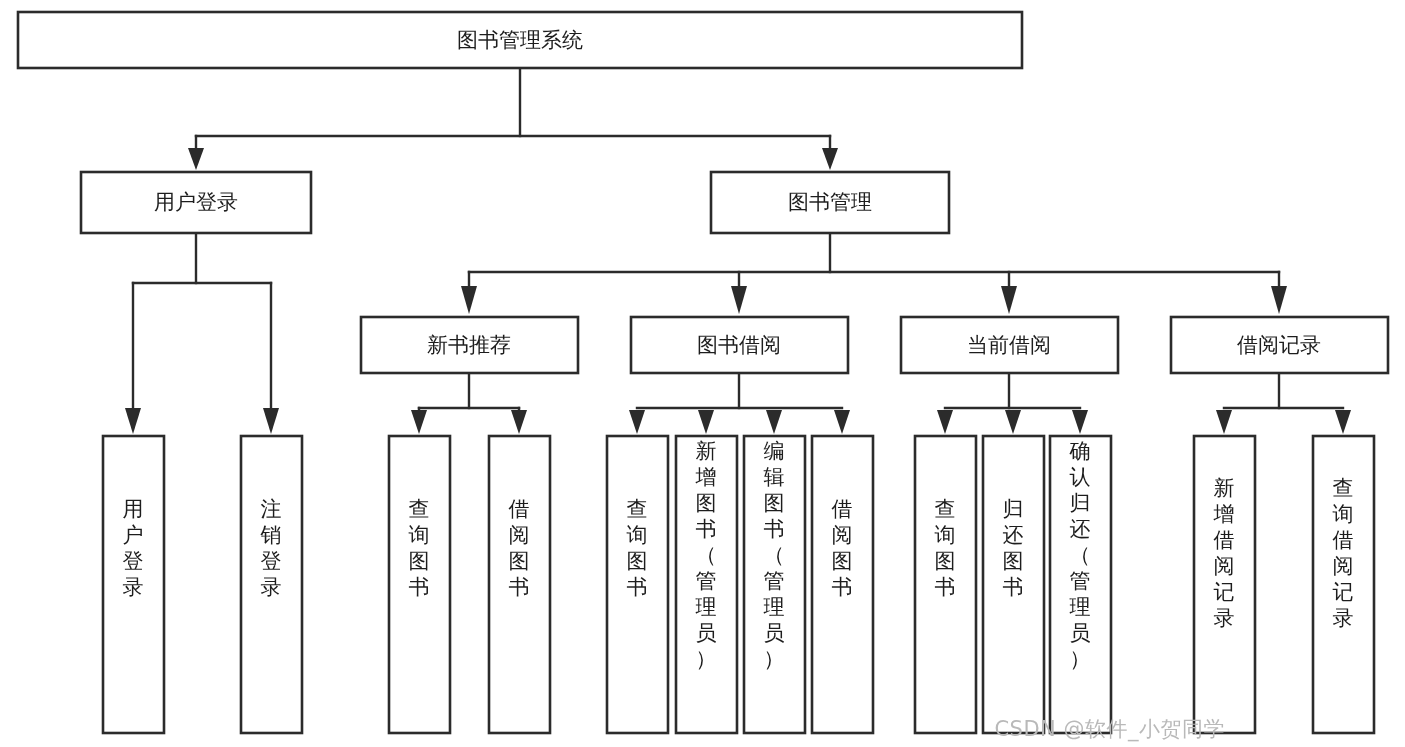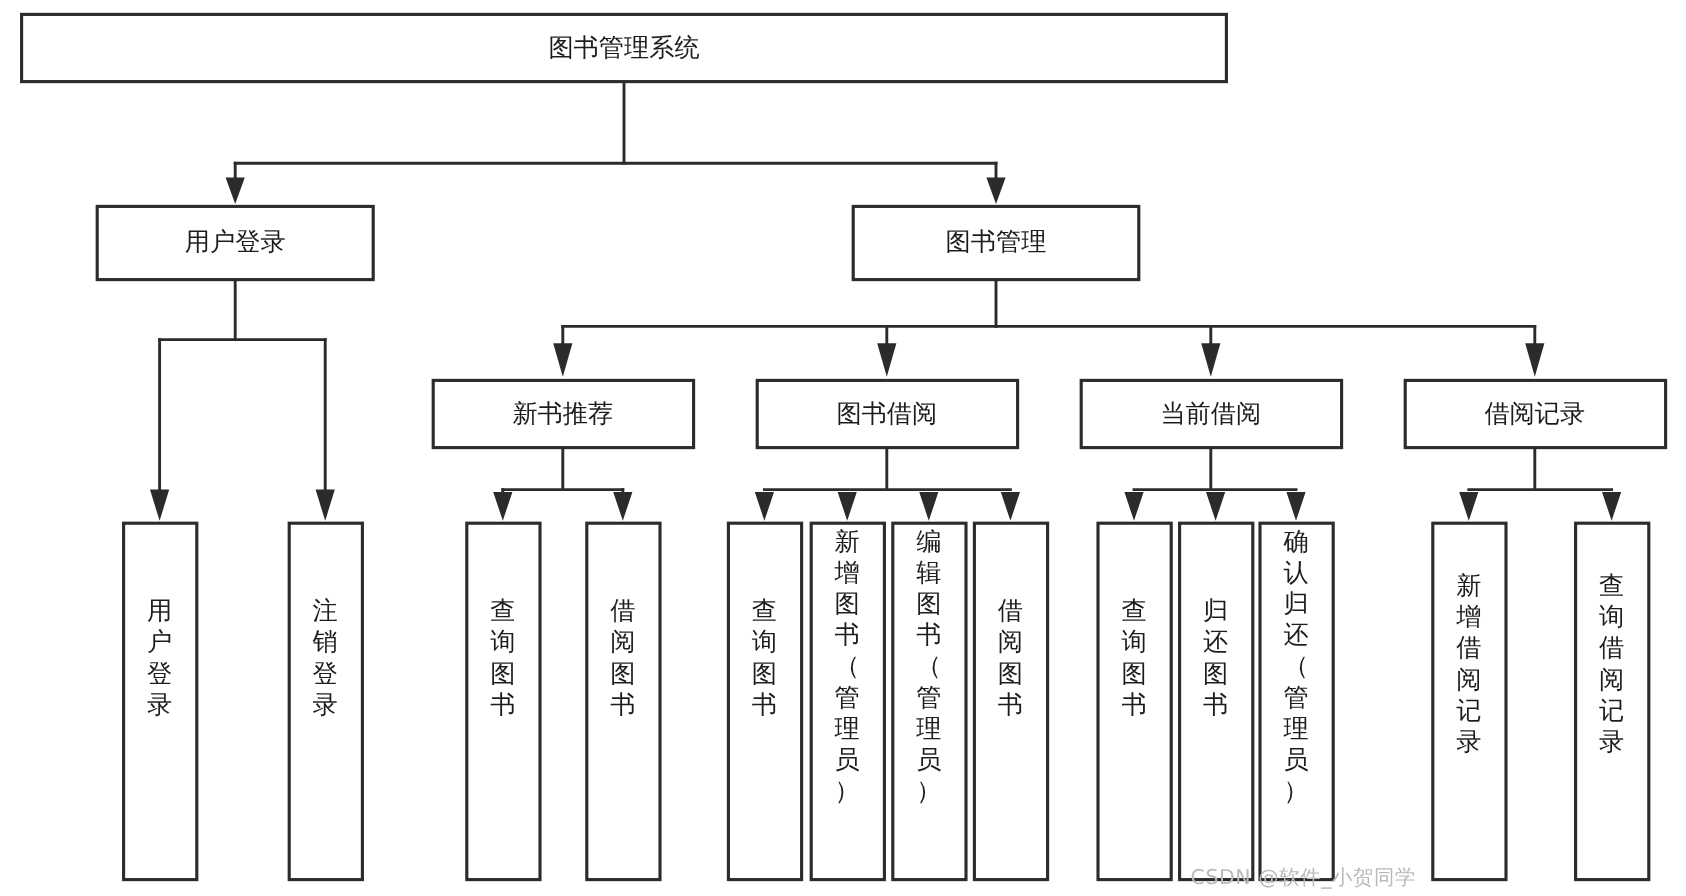--- a/index.html
+++ b/index.html
@@ -11,20 +11,21 @@
     width: 1405px;
     height: 747px;
     font-family: "DejaVu Sans", "Liberation Sans", sans-serif;
     overflow: hidden;
     position: relative;
   }
   #diagram-root {
     position: relative;
     width: 1188px;
     height: 747px;
+    padding-left: 45px;
   }
   svg#tree-svg {
     position: absolute;
     left: 0;
     top: 0;
     width: 1405px;
     height: 747px;
     display: block;
   }
   .node-rect {
@@ -53,21 +54,21 @@
     font-family: "DejaVu Sans", "Liberation Sans", sans-serif;
     font-size: 21px;
     fill: #1d1d1d;
     text-anchor: middle;
   }
   .watermark {
     position: absolute;
     right: 8px;
     bottom: 4px;
     font-family: "DejaVu Sans", "Liberation Sans", sans-serif;
-    font-size: 17px;
+    font-size: 21px;
     color: #b9b9b9;
     white-space: nowrap;
     letter-spacing: 0.5px;
     user-select: none;
   }
 </style>
 </head>
 <body>
 
 <div id="diagram-root">

